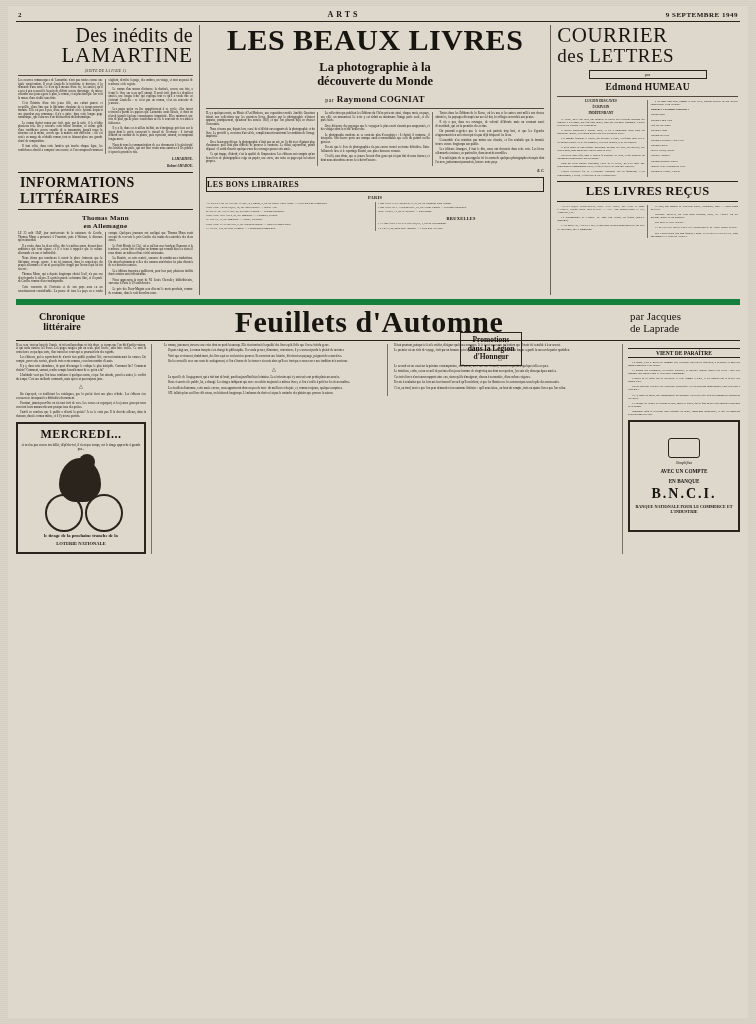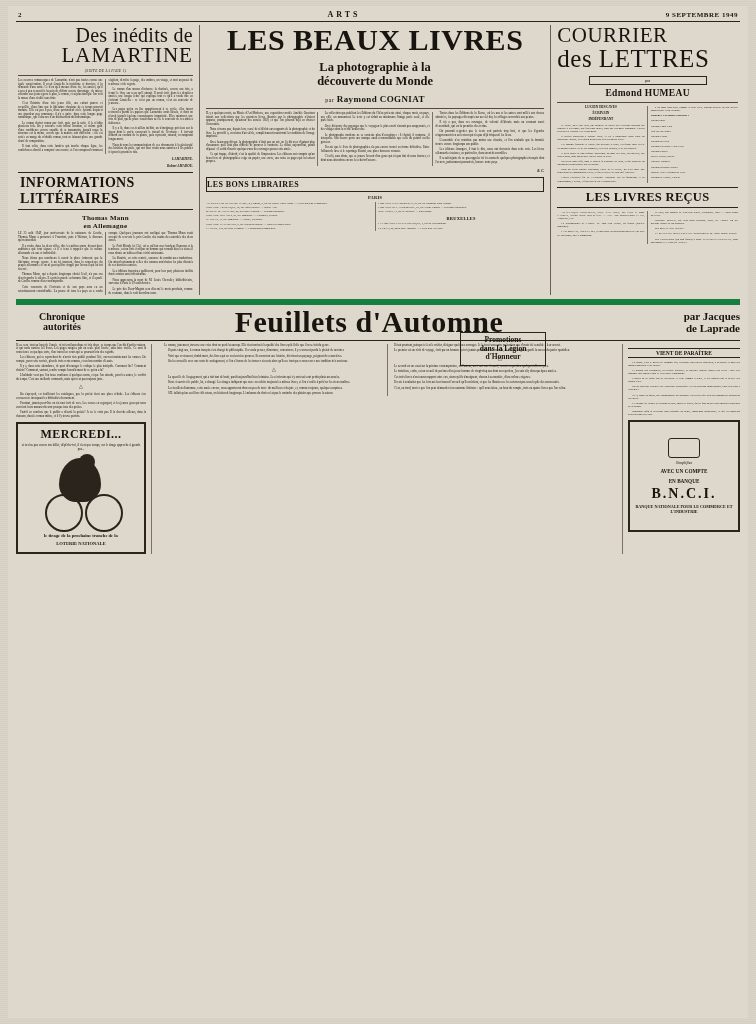--- a/index.html
+++ b/index.html
@@ -55,21 +55,21 @@
   .beaux{
     font-size:30px;line-height:1.0;text-align:center;font-weight:bold;
     letter-spacing:.5px;
   }
   .beaux-sub{
     font-size:12.5px;line-height:1.08;text-align:center;margin-top:6px;font-weight:bold;
   }
   .beaux-by{font-size:9px;text-align:center;margin-top:6px;font-weight:bold;letter-spacing:.4px;}
 
   .courrier{font-size:21px;line-height:1.0;text-align:left;font-weight:normal;letter-spacing:.5px;}
-  .courrier .c2l{font-size:25px;}
+  .courrier .c2l{font-size:19px;}
   .par-box{
     margin:5px auto 0 auto;width:116px;border:1px solid #2a241c;text-align:center;
     font-size:4px;padding:1px 0;
   }
   .humeau{font-size:9.5px;font-weight:bold;text-align:center;margin-top:3px;letter-spacing:.3px;}
 
   .twocol{column-count:2;column-gap:6px;column-rule:1px solid #7a7165;}
   .threecol{column-count:3;column-gap:6px;column-rule:1px solid #7a7165;}
 
   .sign{font-size:3.4px;text-align:right;font-weight:bold;font-style:italic;margin-top:3px;}
@@ -94,21 +94,21 @@
   .livres-recus{
     font-size:12.5px;font-weight:bold;text-align:center;letter-spacing:.3px;
     border-top:1px solid #2a241c;border-bottom:1px solid #2a241c;padding:2px 0;margin:4px 0 3px 0;font-family:Liberation Serif, serif;
   }
 
   
   .midband{margin-top:4px;border-top:6px solid #15803d;border-bottom:1px solid #2a241c;padding:3px 0;}
   .mid-flex{display:flex;align-items:center;}
   .chron{width:92px;text-align:center;font-size:10px;font-weight:bold;line-height:1.05;}
   .feuillets{flex:1;text-align:center;font-size:30px;font-weight:bold;letter-spacing:.5px;}
-  .parjac{width:110px;text-align:right;font-size:11px;font-weight:bold;line-height:1.1;}
+  .parjac{width:110px;text-align:left;font-size:11px;font-weight:normal;line-height:1.1;}
 
   .lower{display:flex;margin-top:3px;gap:7px;}
   .lower .lc1{width:130px;padding-right:5px;border-right:1px solid #7a7165;}
   .lower .lc2{flex:1;padding:0 5px;}
   .lower .lc3{width:112px;padding-left:5px;border-left:1px solid #7a7165;}
 
   .dinkus{text-align:center;font-size:5px;margin:3px 0;}
 
   
   .ad-mercredi{
@@ -284,33 +284,33 @@
           <p>L'Art pour l'Art, Albert Le Bec, à vous pour la publication nouvelle; un livre de 320 pages, chez Flammarion.</p>
           <p>Le Pays, une histoire de Jean-Paul Sartre, Gallimard, 1949. — Nous avons pu le lire.</p>
           <p>JÉRÔME BOSCH, par Jean-Louis Bernard, Paris, éd. Alsatia. Un bel ouvrage illustré de 48 planches.</p>
           <p>Prix MOLITARD-GODRY.</p>
           <p>LA REVUE DU BON ÉCRIVAIN : un ouvrage de M. André-Marcil Silvers.</p>
           <p>Prix Lucien-Barat (20 000 francs) à Mme ÉLISABETH DUCHÊNE, pour son roman « Le Pain des Autres ».</p>
         </div>
       </div>
     </div>
 
-    <div style="position:absolute;left:452px;top:322px;width:86px;">
+    <div style="position:absolute;left:452px;top:322px;width:62px;">
       <div class="promo">
         <div>Promotions</div>
         <div>dans la Légion</div>
         <div>d'Honneur</div>
       </div>
     </div>
 
     <div class="midband">
       <div class="mid-flex">
         <div class="chron">
           <div>Chronique</div>
-          <div>autorités</div>
+          <div>littéraire</div>
         </div>
         <div class="feuillets hdl">Feuillets  d'Automne</div>
         <div class="parjac">
           <div>par Jacques</div>
           <div>de Laprade</div>
         </div>
       </div>
     </div>
 
     <div class="lower">

